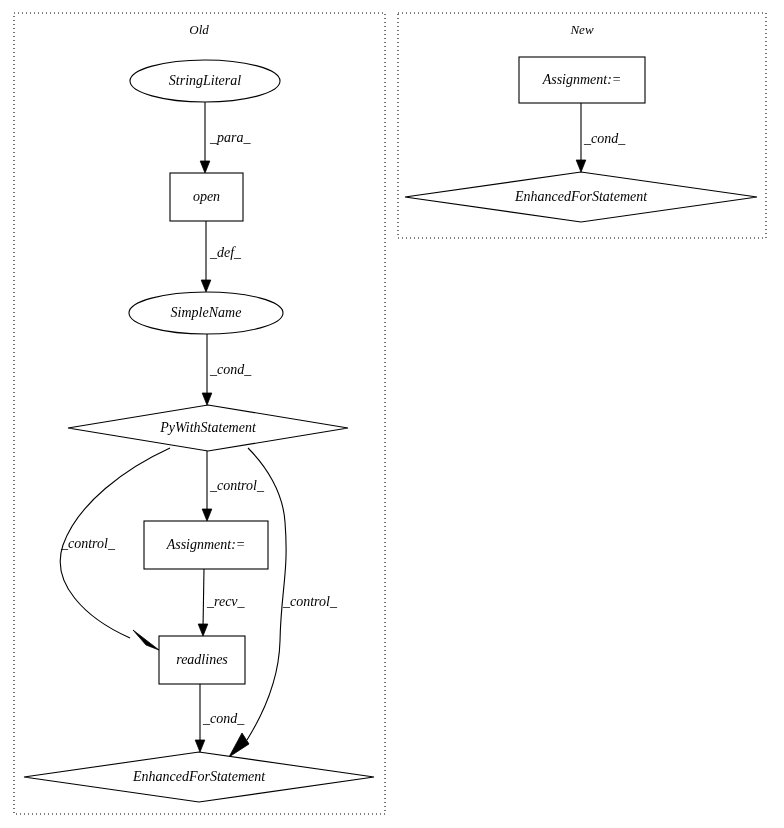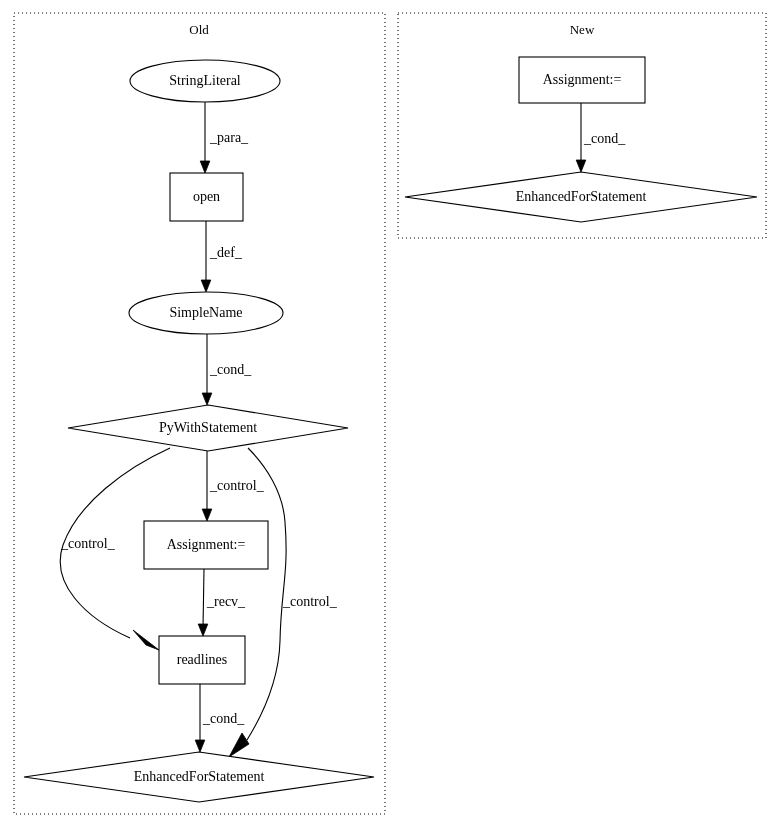--- a/index.html
+++ b/index.html
@@ -7,20 +7,21 @@
     padding: 0;
     background: #ffffff;
   }
   #canvas {
     position: relative;
     width: 784px;
     height: 828px;
     background: #ffffff;
     font-family: "Liberation Serif", "DejaVu Serif", serif;
     overflow: hidden;
+    font-style: italic;
   }
   svg#graph {
     position: absolute;
     top: 0; left: 0;
     width: 784px;
     height: 828px;
     display: block;
   }
   .node-shape {
     fill: #ffffff;

